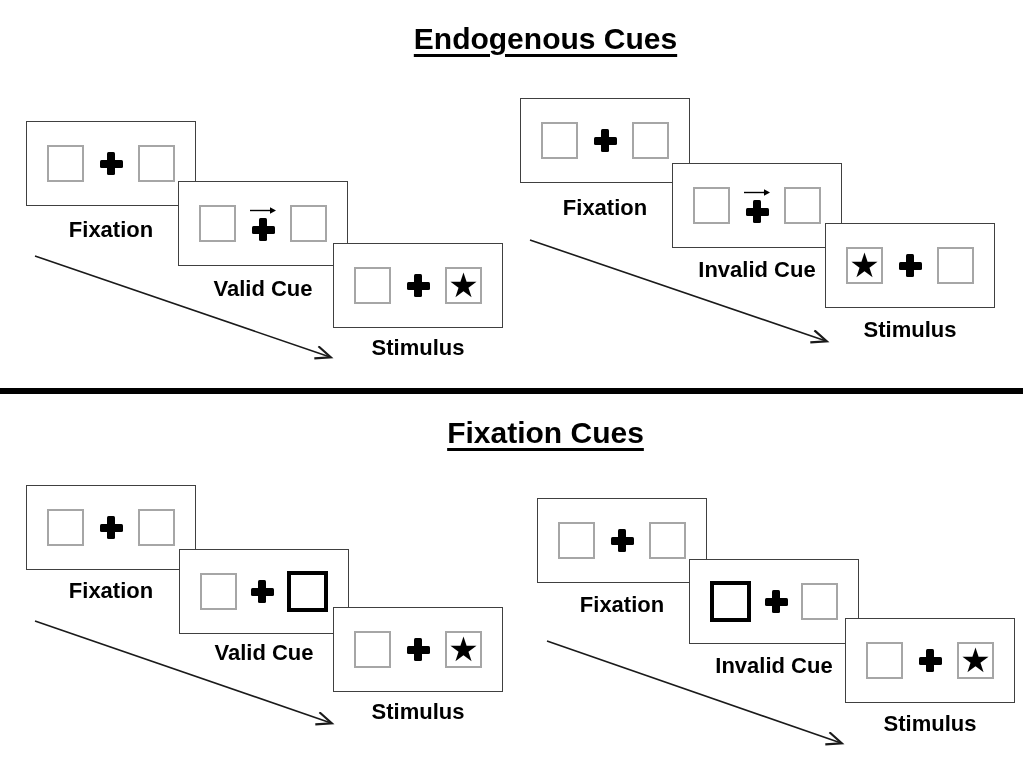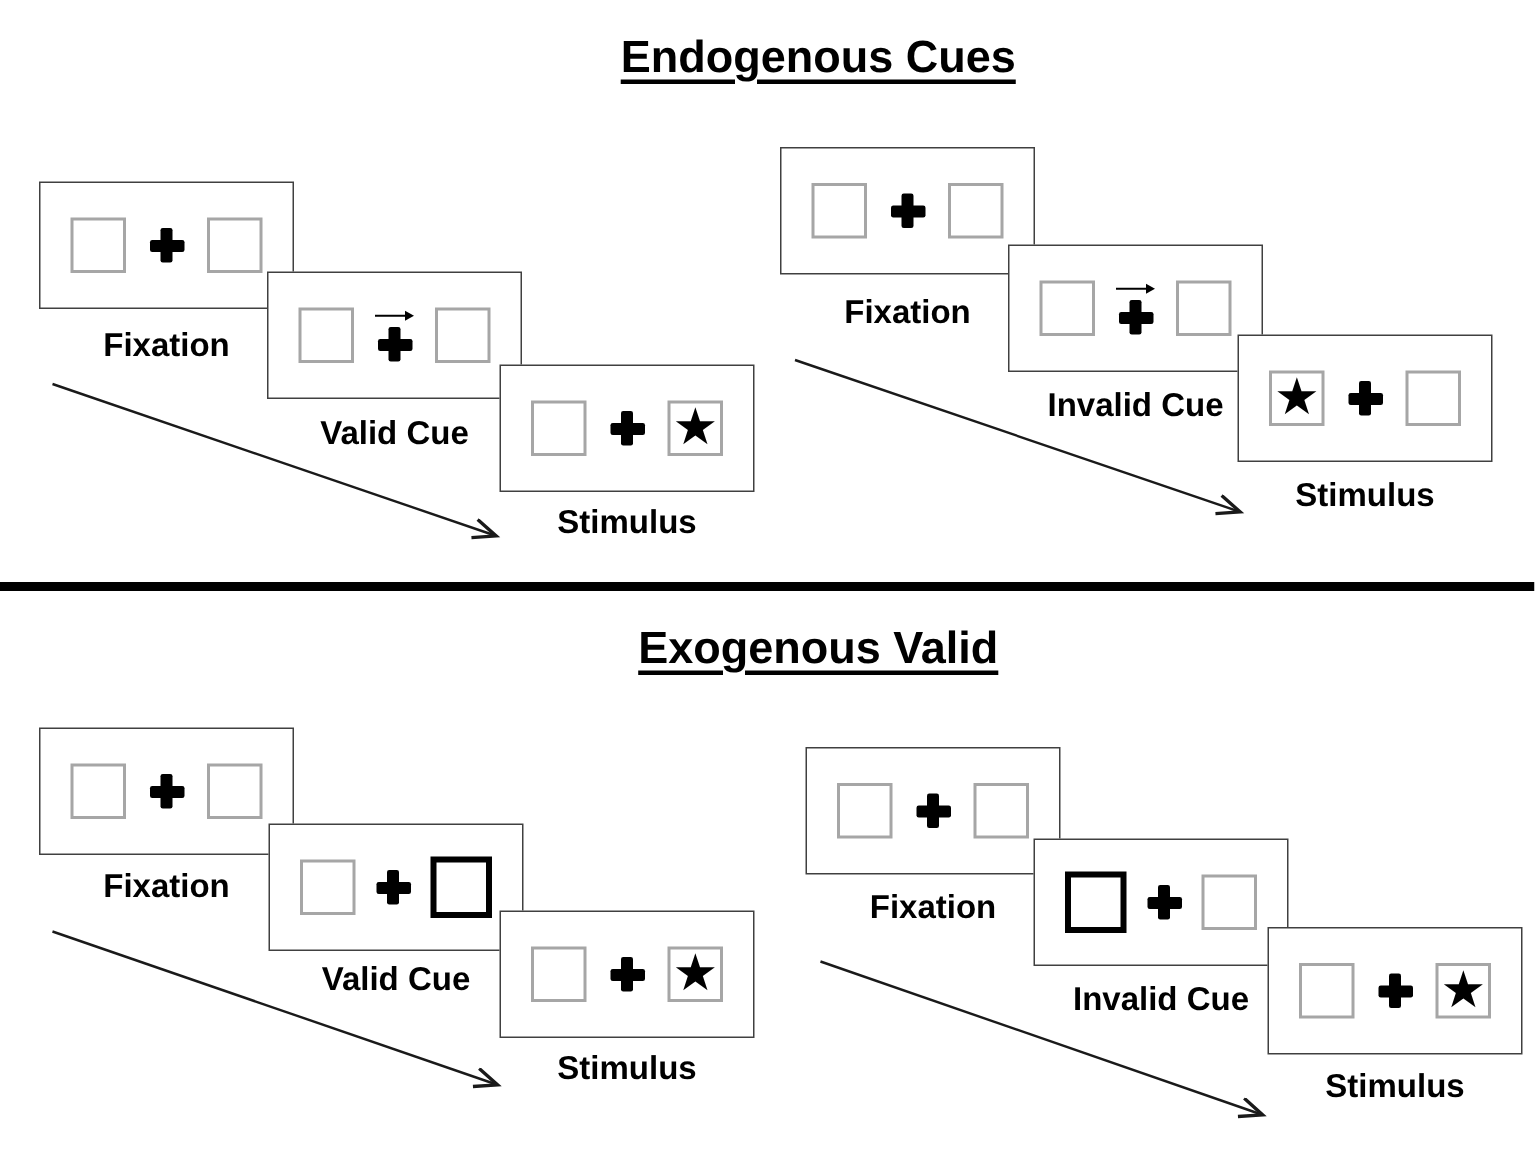--- a/index.html
+++ b/index.html
@@ -63,21 +63,21 @@
     </marker>
   </defs>
   <line x1="35" y1="256" x2="330" y2="357" marker-end="url(#ah)"></line>
   <line x1="530" y1="240" x2="826" y2="341" marker-end="url(#ah)"></line>
   <line x1="35" y1="621" x2="331" y2="723" marker-end="url(#ah)"></line>
   <line x1="547" y1="641" x2="841" y2="743" marker-end="url(#ah)"></line>
 </svg>
 
 <div class="sec-title" style="top:22px"><span>Endogenous Cues</span></div>
 <div class="divider"></div>
-<div class="sec-title" style="top:416px"><span>Exogenous Valid</span></div>
+<div class="sec-title" style="top:416px"><span>Fixation Cues</span></div>
 
 <div class="panel" style="left:26px;top:121px">
   <div class="sq"></div>
   <div class="center">
       <div class="cross"></div>
     </div>
   <div class="sq"></div>
 </div>
 <div class="plabel" style="left:26px;top:217px">Fixation</div>
 

